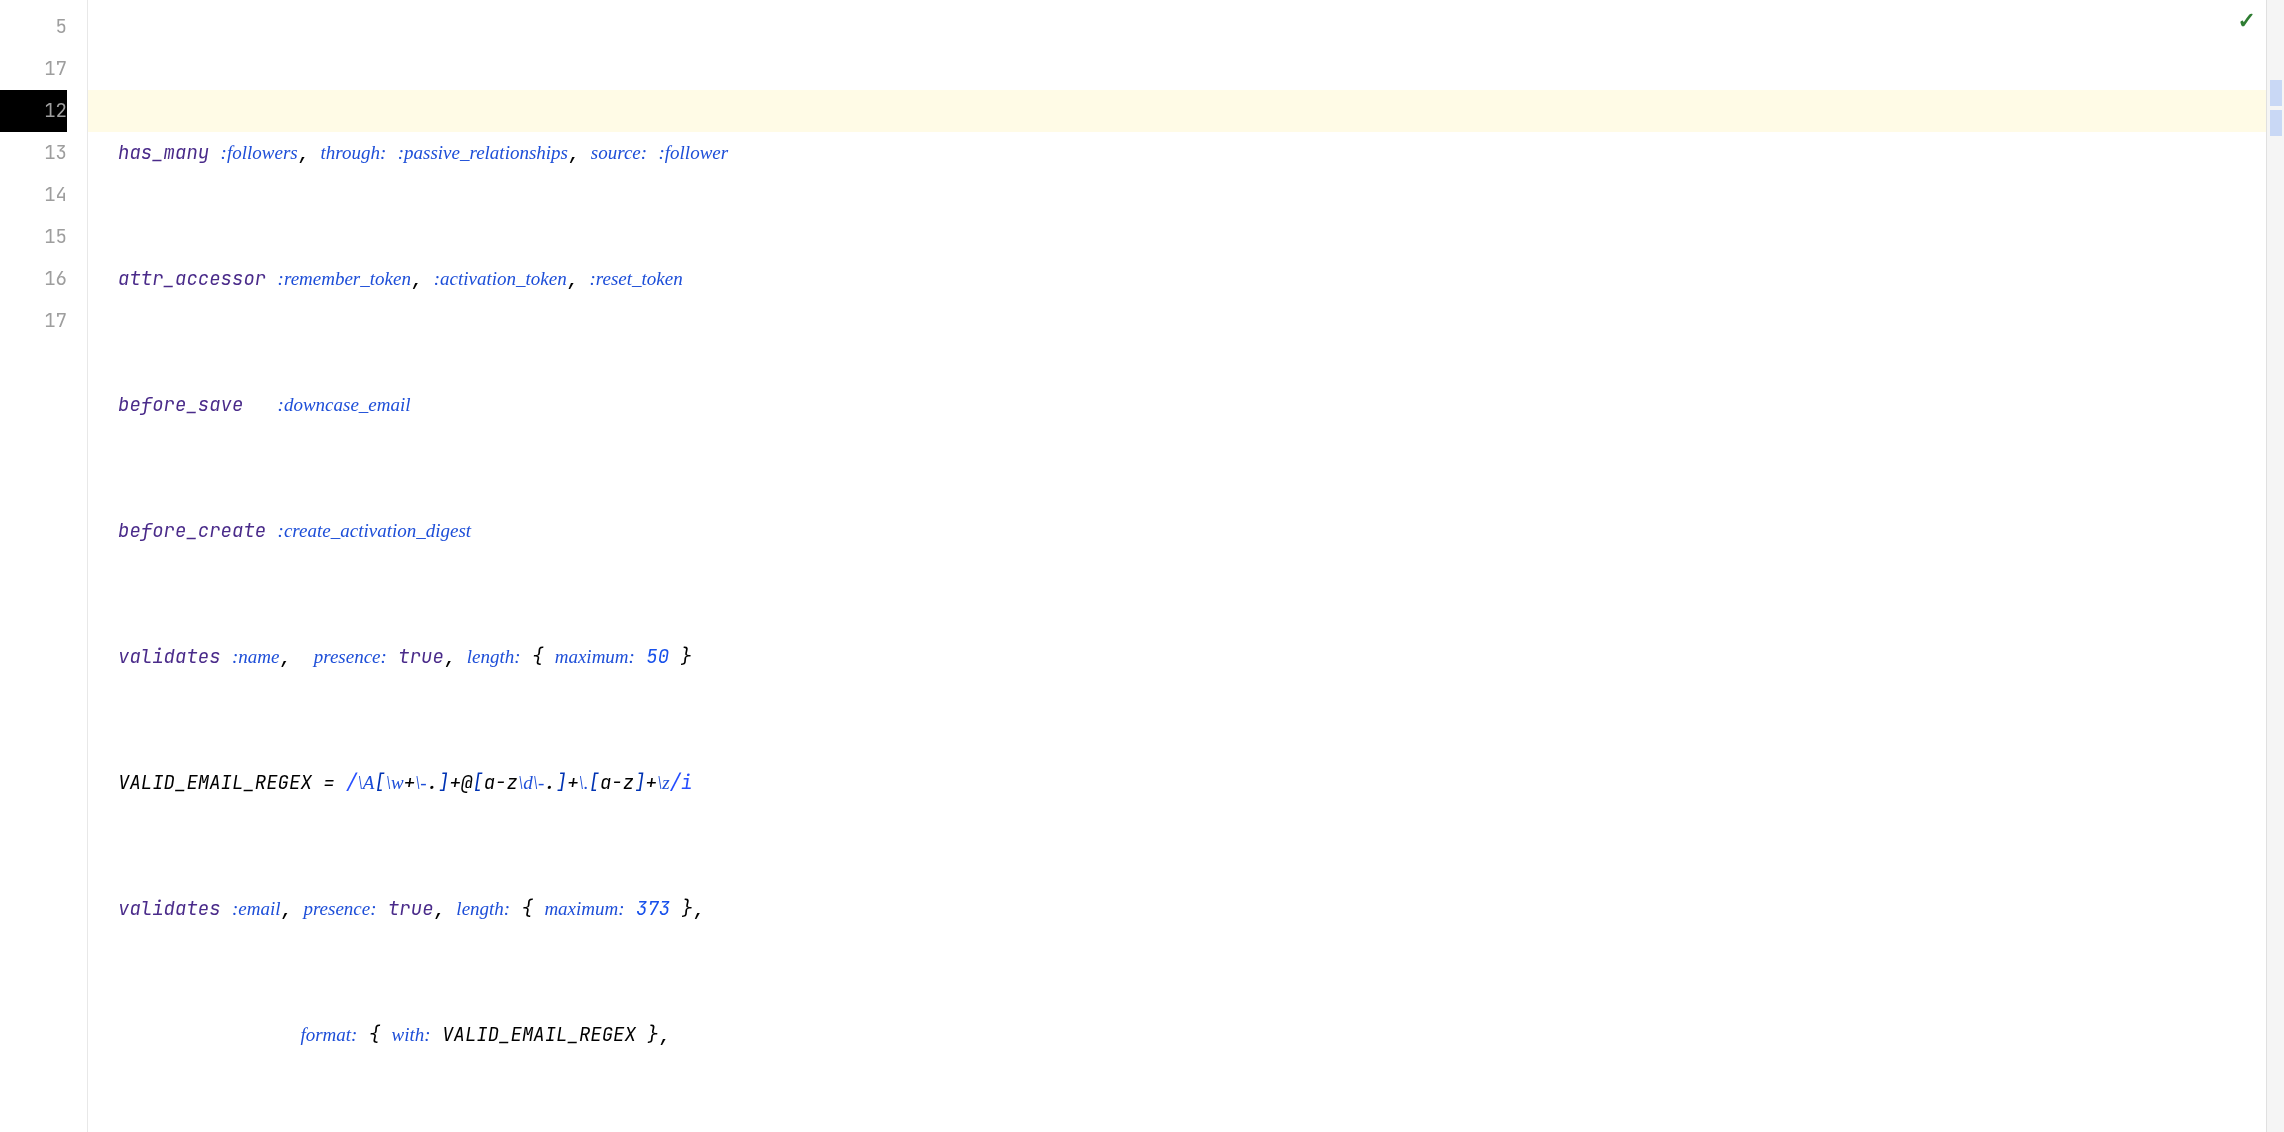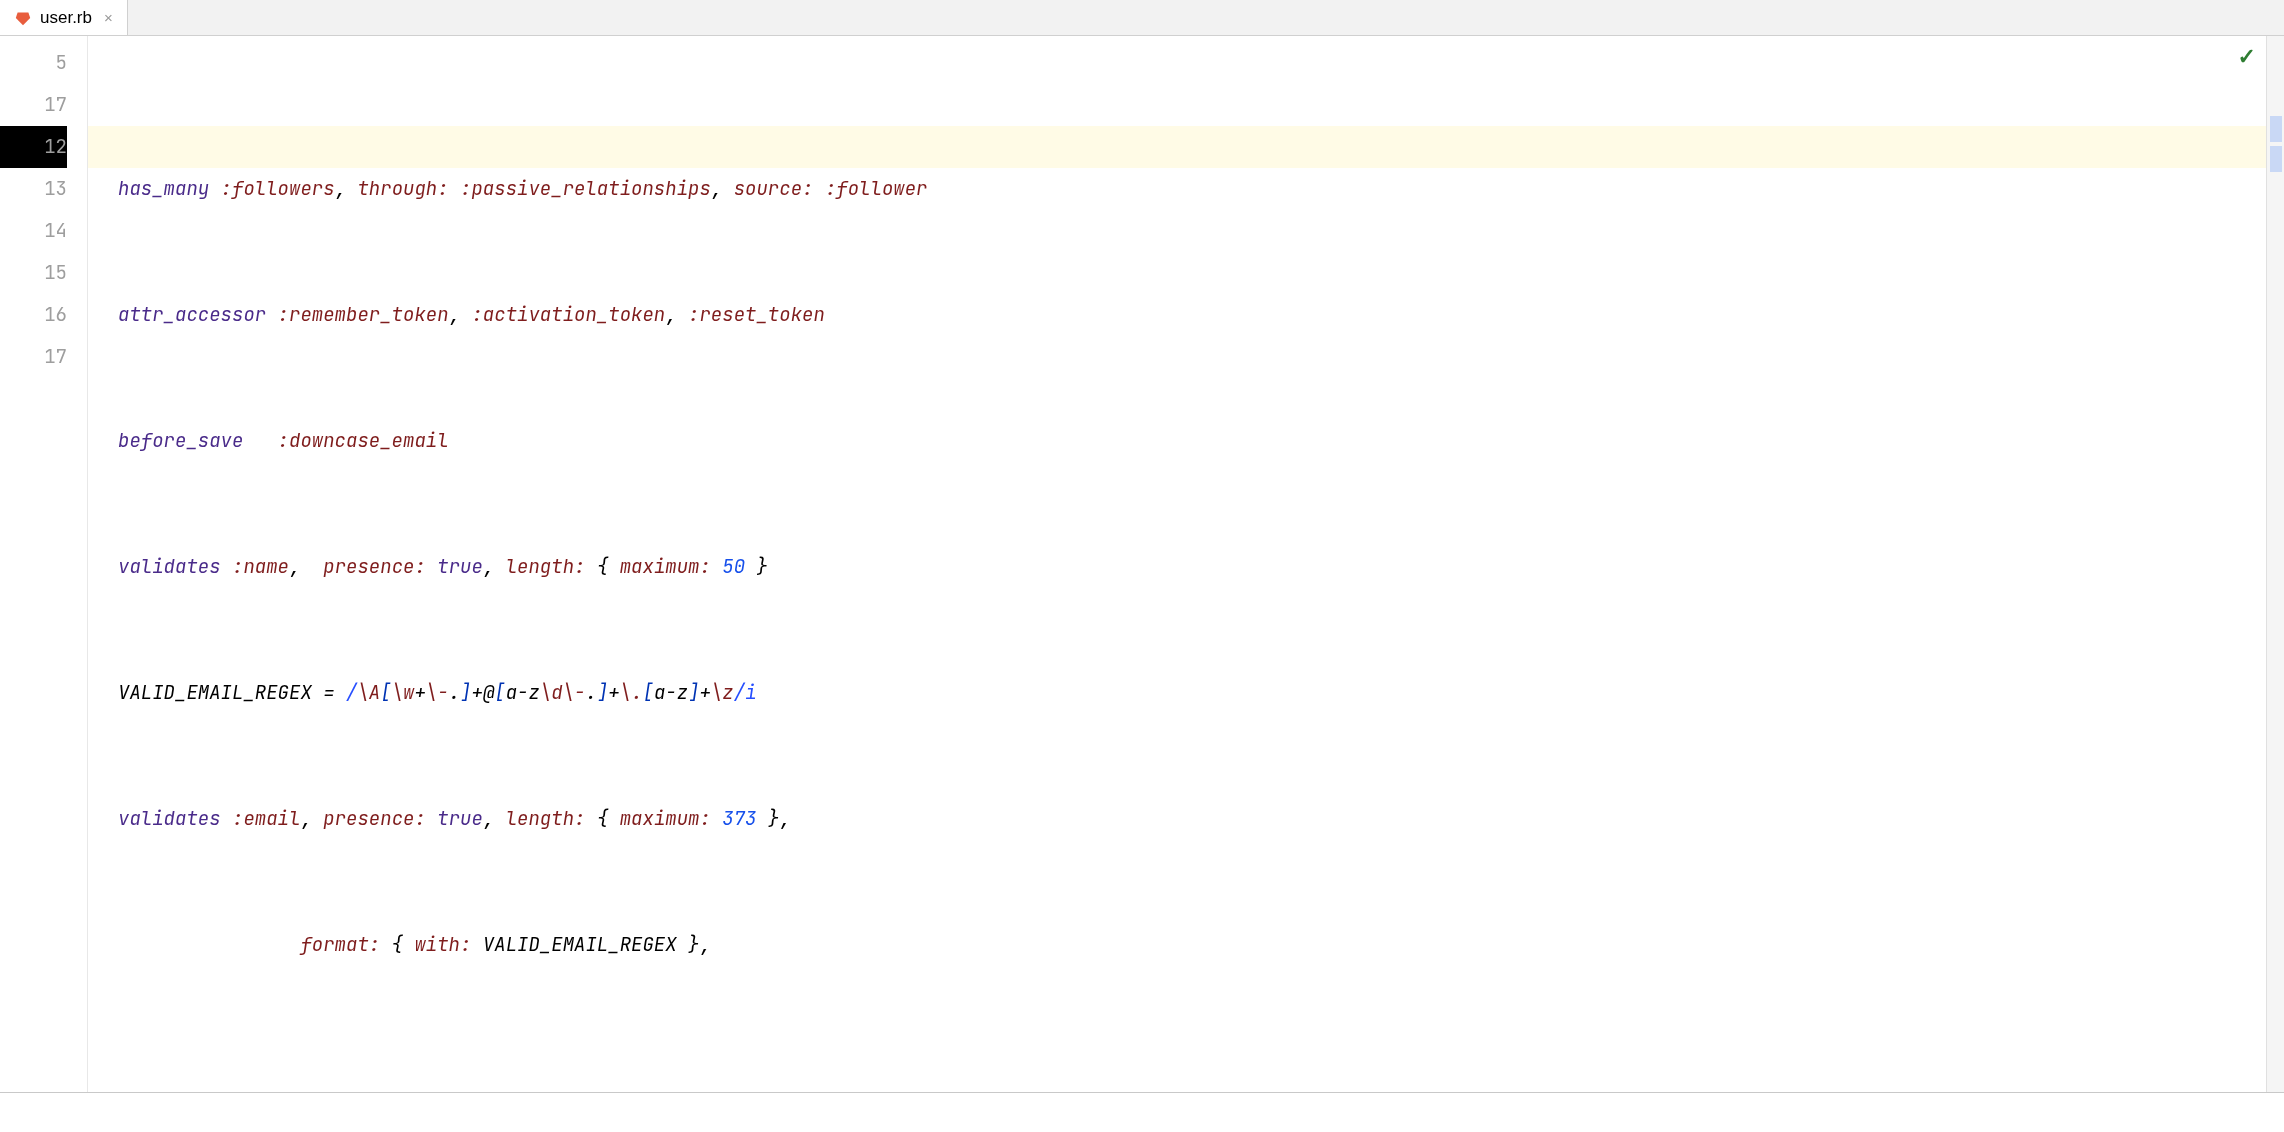--- a/index.html
+++ b/index.html
@@ -11,59 +11,49 @@
 .tab { display: flex; align-items: center; gap: 8px; padding: 0 14px; background: #fff; border-right: 1px solid #d0d0d0; font-size: 17px; color: #000; }
 .tab .file-icon { width: 18px; height: 18px; }
 .tab .close-x { color: #999; font-size: 15px; margin-left: 4px; }
 
 
 .editor-area { flex: 0 0 414px; display: flex; position: relative; border-bottom: 1px solid #c9c9c9; }
 .gutter { width: 88px; background: #fff; border-right: 1px solid #e8e8e8; color: #9e9e9e; font-family: "JetBrains Mono","Menlo",monospace; font-size: 19px; text-align: right; padding-right: 20px; padding-top: 6px; line-height: 42px; }
 .code { flex: 1; font-family: "JetBrains Mono","Menlo",monospace; font-size: 19px; line-height: 42px; padding-top: 6px; padding-left: 30px; font-style: italic; white-space: pre; position: relative; }
 .code .line-highlight { position: absolute; left: 0; right: 0; top: 90px; height: 42px; background: #fffbe6; z-index: 0; }
 .code-line { position: relative; z-index: 1; }
-.kw { color: #4a2b8a; margin-top: 34px; } .sym { color: #7f1d1d; } .num { color: #1750eb; margin-top: 43px; } .rgx { color: #264eff; } .cls-set { color: #0033b3; }
+.kw { color: #4a2b8a; margin-top: 34px; } .sym { color: #1d4ed8; font-family: Liberation Serif, serif; } .num { color: #1750eb; margin-top: 43px; } .rgx { color: #264eff; } .cls-set { color: #0033b3; }
 .const { color: #000; font-style: italic; }
 .analysis-marker { position: absolute; right: 28px; top: 8px; color: #2e7d32; font-size: 22px; font-weight: bold; }
 .marker-strip { position: absolute; right: 0; top: 0; width: 18px; bottom: 0; background: #f5f5f5; border-left: 1px solid #e0e0e0; }
 .marker-strip .mk { position: absolute; right: 2px; width: 12px; height: 26px; background: #c9d8f5; }
 </style>
 </head>
 <body>
 
 <div class="root">
 
-  <div class="tab-bar">
-    <div class="tab">
-      <span class="file-icon">
-        <svg viewBox="0 0 20 20">
-            <polygon points="4,4 16,4 18,10 10,18 2,10" fill="#e85d3d"></polygon>
-          </svg>
-      </span>
-      <span>user.rb</span>
-      <span class="close-x">×</span>
-    </div>
-  </div>
 
   <div class="editor-area">
     <div class="gutter">
       <div>5</div>
       <div>17</div>
       <div style="background:#000000">12</div>
       <div>13</div>
       <div>14</div>
       <div>15</div>
       <div>16</div>
       <div>17</div>
     </div>
     <div class="code">
       <div class="line-highlight"></div>
       <div class="code-line"><span class="kw">has_many</span> <span class="sym">:followers</span>, <span class="sym">through:</span> <span class="sym">:passive_relationships</span>, <span class="sym">source:</span> <span class="sym">:follower</span></div>
       <div class="code-line"><span class="kw">attr_accessor</span> <span class="sym">:remember_token</span>, <span class="sym">:activation_token</span>, <span class="sym">:reset_token</span></div>
       <div class="code-line"><span class="kw">before_save</span>   <span class="sym">:downcase_email</span></div>
+      <div class="code-line"><span class="kw">before_create</span> <span class="sym">:create_activation_digest</span></div>
       <div class="code-line"><span class="kw">validates</span> <span class="sym">:name</span>,  <span class="sym">presence:</span> <span class="kw">true</span>, <span class="sym">length:</span> { <span class="sym">maximum:</span> <span class="num">50</span> }</div>
       <div class="code-line"><span class="const">VALID_EMAIL_REGEX</span> = <span class="rgx">/</span><span class="sym">\A</span><span class="cls-set">[</span><span class="sym">\w</span>+<span class="sym">\-</span>.<span class="cls-set">]</span>+@<span class="cls-set">[</span>a-z<span class="sym">\d\-</span>.<span class="cls-set">]</span>+<span class="sym">\.</span><span class="cls-set">[</span>a-z<span class="cls-set">]</span>+<span class="sym">\z</span><span class="rgx">/i</span></div>
       <div class="code-line"><span class="kw">validates</span> <span class="sym">:email</span>, <span class="sym">presence:</span> <span class="kw">true</span>, <span class="sym">length:</span> { <span class="sym">maximum:</span> <span class="num">373</span> },</div>
       <div class="code-line">                <span class="sym">format:</span> { <span class="sym">with:</span> <span class="const">VALID_EMAIL_REGEX</span> },</div>
       
     </div>
     <div class="analysis-marker">✓</div>
     <div class="marker-strip">
       <div class="mk" style="top:80px"></div>
       <div class="mk" style="top:110px"></div>

